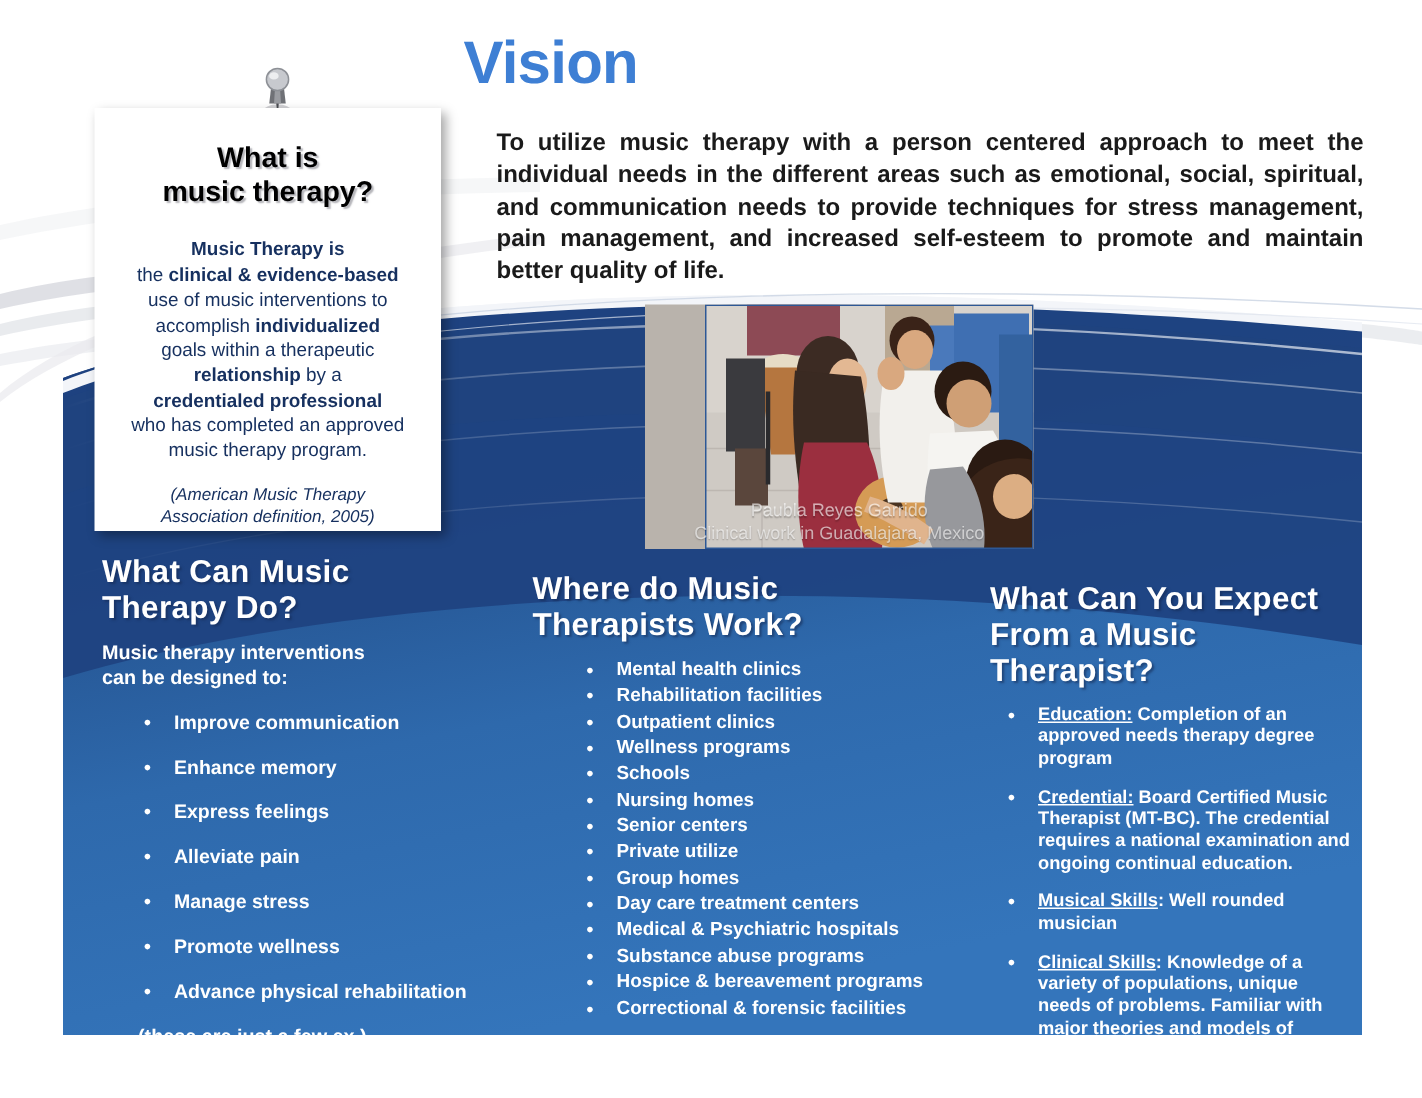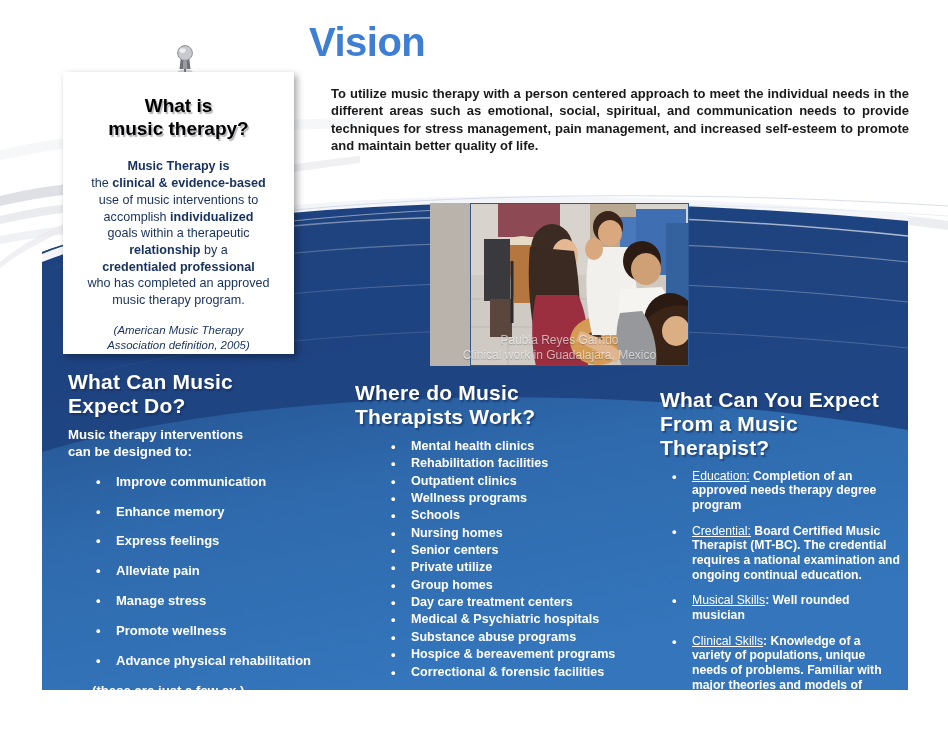--- a/index.html
+++ b/index.html
@@ -23,21 +23,21 @@
     position:absolute;left:309px;top:22px;
     font-size:40px;font-weight:bold;
     color:#3e7fd4;
     letter-spacing:-0.5px;
     line-height:1;
   }
 
   
   .vision-body{
     position:absolute;left:331px;top:85px;width:578px;
-    font-size:13px;font-weight:bold;color:#1a1a1a;
+    font-size:16px;font-weight:bold;color:#1a1a1a;
     line-height:1.33;
     text-align:justify;
   }
 
   
   .pin{
     position:absolute;left:168px;top:42px;width:34px;height:44px;
   }
   .card{
     position:absolute;left:63px;top:72px;width:231px;height:282px;
@@ -111,21 +111,21 @@
   #col2{left:355px;top:381px;width:275px;}
   #col2 ul.bl{margin-top:10px;}
   #col2 ul.bl li{padding-left:56px;margin-bottom:1.5px;font-size:12.6px;line-height:1.26;}
   #col2 ul.bl li .b{left:36px;}
 
   
   #col3{left:660px;top:388px;width:240px;}
   #col3 ul.bl{margin-top:9px;}
   #col3 ul.bl li{padding-left:32px;margin-bottom:11px;font-size:12.2px;line-height:1.2;}
   #col3 ul.bl li .b{left:12px;}
-  #col3 u{text-decoration:underline;font-weight:normal;}
+  #col3 u{text-decoration:underline;font-weight:bold;}
 </style>
 </head>
 <body>
 
 <div id="slide">
 
   <svg class="bg-layer" viewBox="0 0 948 732" width="948" height="732" preserveAspectRatio="none">
     <defs>
       <linearGradient id="gBlue" x1="0" y1="0" x2="0.35" y2="1">
         <stop offset="0" stop-color="#1b3c77"></stop>
@@ -253,21 +253,21 @@
     </svg>
     <div class="cap">
       <span>Paubla Reyes Garrido</span><br>
       <span>Clinical work in Guadalajara, Mexico</span>
     </div>
   </div>
 
   <div class="col" id="col1">
     <h3>
       <span>What Can Music</span><br>
-      <span>Expect Do?</span>
+      <span>Therapy Do?</span>
     </h3>
     <div class="lead">
       <span>Music therapy interventions</span><br>
       <span>can be designed to:</span>
     </div>
     <ul class="bl">
         <li><span class="b">•</span><span>Improve communication</span></li>
         <li><span class="b">•</span><span>Enhance memory</span></li>
         <li><span class="b">•</span><span>Express feelings</span></li>
         <li><span class="b">•</span><span>Alleviate pain</span></li>

